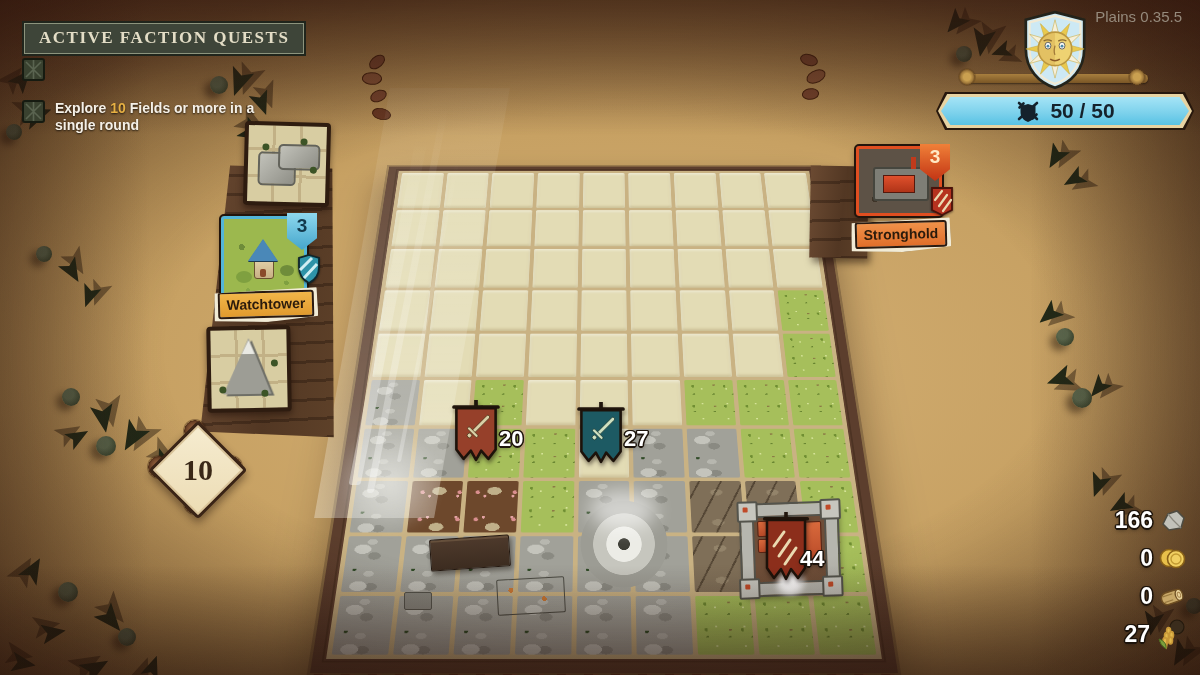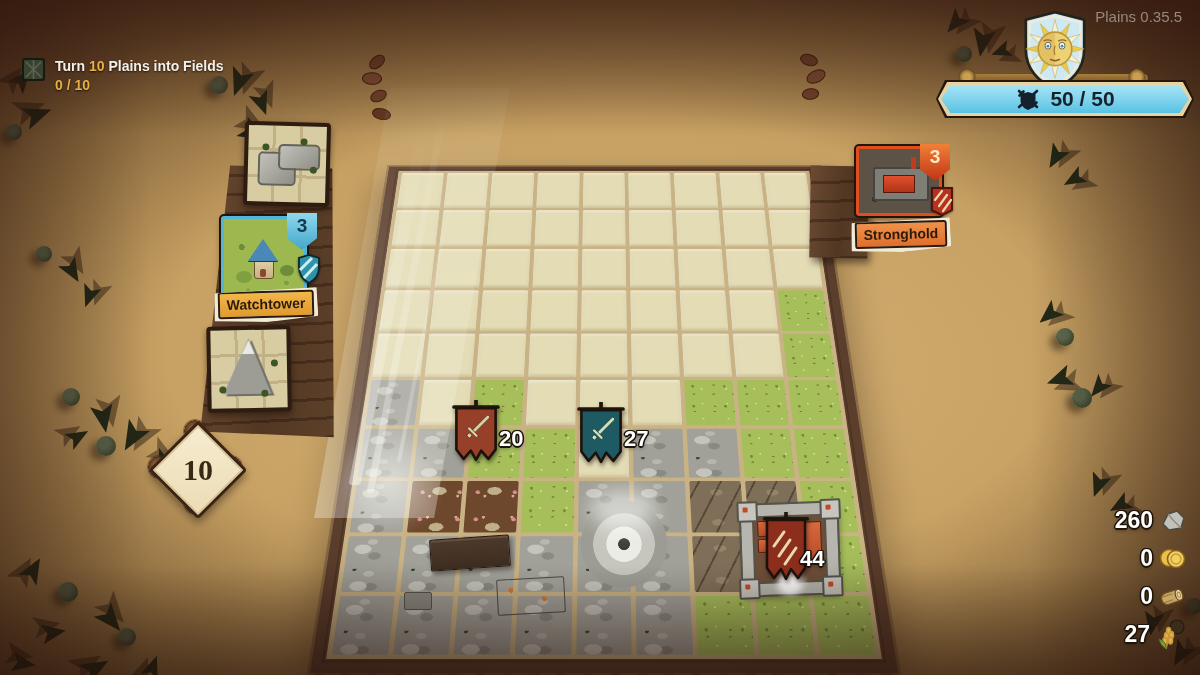--- a/index.html
+++ b/index.html
@@ -503,32 +503,39 @@
         <rect x="16.5" y="31" width="13" height="2.8" rx="1.2"></rect>
         <circle cx="23" cy="37" r="2.2"></circle>
       </g>
     </svg>
     <div class="flag-num outline-num" style="left:624px;top:426px;">27</div>
   </div>
 
   <div class="layer z5 vignette"></div>
 
   <div class="layer z6" style="pointer-events:none;">
+    <div class="quest-title" style="pointer-events:auto;">ACTIVE FACTION QUESTS</div>
 
     <div class="quest" style="top:58px;pointer-events:auto;">
       <svg class="qcheck" viewBox="0 0 23 23">
         <rect x="1" y="1" width="21" height="21" rx="2" fill="#39412f" stroke="#161b11" stroke-width="2"></rect>
         <path d="M4 4 L19 19 M19 4 L4 19 M11.5 2 V21" stroke="#5a6450" stroke-width="1.6" fill="none"></path>
       </svg>
+    </div>
+
+    <div class="quest" style="top:100px;pointer-events:auto;">
+      <svg class="qcheck" viewBox="0 0 23 23">
+        <rect x="1" y="1" width="21" height="21" rx="2" fill="#39412f" stroke="#161b11" stroke-width="2"></rect>
+        <path d="M4 4 L19 19 M19 4 L4 19 M11.5 2 V21" stroke="#5a6450" stroke-width="1.6" fill="none"></path>
+      </svg>
       <div>
-        <div class="quest-text"><span>Turn </span><span class="gold">10</span><span> Plains into Fields</span></div>
-        <div class="quest-progress">0 / 10</div>
-      </div>
-    </div>
-
+        <div class="quest-text"><span>Explore </span><span class="gold">10</span><span> Fields or more in a single round</span></div>
+
+      </div>
+    </div>
   </div>
 
   <div class="layer z6" style="pointer-events:none;">
     <div class="shelf-left wood" style="pointer-events:auto;"></div>
 
     <div class="tile-card" style="left:244px;top:122px;width:78px;height:76px;transform:rotate(1.5deg);pointer-events:auto;">
       <div class="rockblob" style="left:10px;top:26px;width:34px;height:30px;"></div>
       <div class="rockblob" style="left:30px;top:18px;width:38px;height:22px;"></div>
       <div class="sprig" style="left:14px;top:18px;"></div>
       <div class="sprig" style="left:52px;top:12px;"></div>
@@ -625,42 +632,42 @@
       <path d="M32 20.5 A15.5 15.5 0 0 0 32 51.5 Z" fill="rgba(200,150,60,.28)"></path>
       <ellipse cx="25.5" cy="33" rx="2.7" ry="3.2" fill="#f8f8f4" stroke="#555" stroke-width="0.8"></ellipse>
       <ellipse cx="38.5" cy="33" rx="2.7" ry="3.2" fill="#f8f8f4" stroke="#555" stroke-width="0.8"></ellipse>
       <circle cx="25.5" cy="33.5" r="1.3" fill="#4a88aa"></circle>
       <circle cx="38.5" cy="33.5" r="1.3" fill="#4a88aa"></circle>
       <path d="M21.5 28.5 Q25.5 26.5 29 28.8 M35 28.8 Q38.5 26.5 42.5 28.5" stroke="#8a6a30" stroke-width="1.2" fill="none"></path>
       <path d="M32 33 Q30.5 39 32 41.5" stroke="#a07838" stroke-width="1.2" fill="none"></path>
       <path d="M27.5 45.5 Q32 48.5 36.5 45.5" stroke="#8a5a28" stroke-width="1.4" fill="none"></path>
     </svg>
 
-    <div class="power-banner" style="pointer-events:auto;">
+    <div class="power-banner" style="pointer-events:auto;margin-top:12px;">
       <div class="pb-l pb-outer"></div>
       <div class="pb-l pb-border" style="position:absolute;"></div>
       <div class="pb-l pb-fill" style="position:absolute;"></div>
       <div class="pb-content">
         <svg width="26" height="26" viewBox="0 0 26 26">
           <g stroke="#15222c" stroke-width="2.6" stroke-linecap="round">
             <line x1="4" y1="5" x2="22" y2="21"></line>
             <line x1="22" y1="5" x2="4" y2="21"></line>
             <line x1="4.5" y1="9.5" x2="8.5" y2="5.5"></line>
             <line x1="17.5" y1="20.5" x2="21.5" y2="16.5"></line>
           </g>
           <path d="M13 6 L20.5 8.2 V14 C20.5 19 17.5 22.3 13 24 C8.5 22.3 5.5 19 5.5 14 V8.2 Z" fill="#15222c"></path>
         </svg>
         <span class="pb-text">50 / 50</span>
       </div>
     </div>
   </div>
 
   <div class="res-list z6" style="z-index:6;">
     <div class="res-row">
-      <span class="res-val outline-num">260</span>
+      <span class="res-val outline-num">166</span>
       <svg width="27" height="27" viewBox="0 0 27 27">
         <polygon points="4,17 9,7 18,4 25,11 22,21 10,23" fill="#c2c2ba" stroke="#4e4c42" stroke-width="1.6"></polygon>
         <polyline points="9,7 14,13 22,21 M14,13 4,17" fill="none" stroke="#8a887e" stroke-width="1.2"></polyline>
       </svg>
     </div>
     <div class="res-row">
       <span class="res-val outline-num">0</span>
       <svg width="27" height="27" viewBox="0 0 27 27">
         <circle cx="10" cy="13" r="8.5" fill="#e8c04a" stroke="#8a6218" stroke-width="1.6"></circle>
         <circle cx="17" cy="14" r="8.5" fill="#f2d061" stroke="#8a6218" stroke-width="1.6"></circle>

